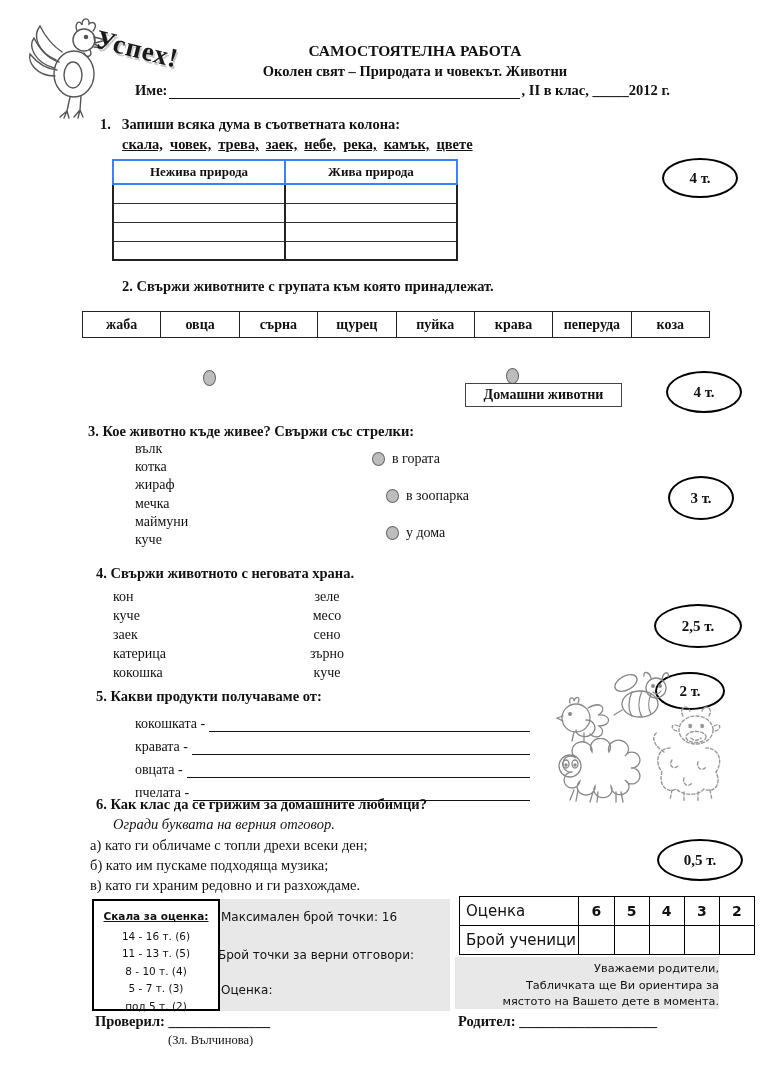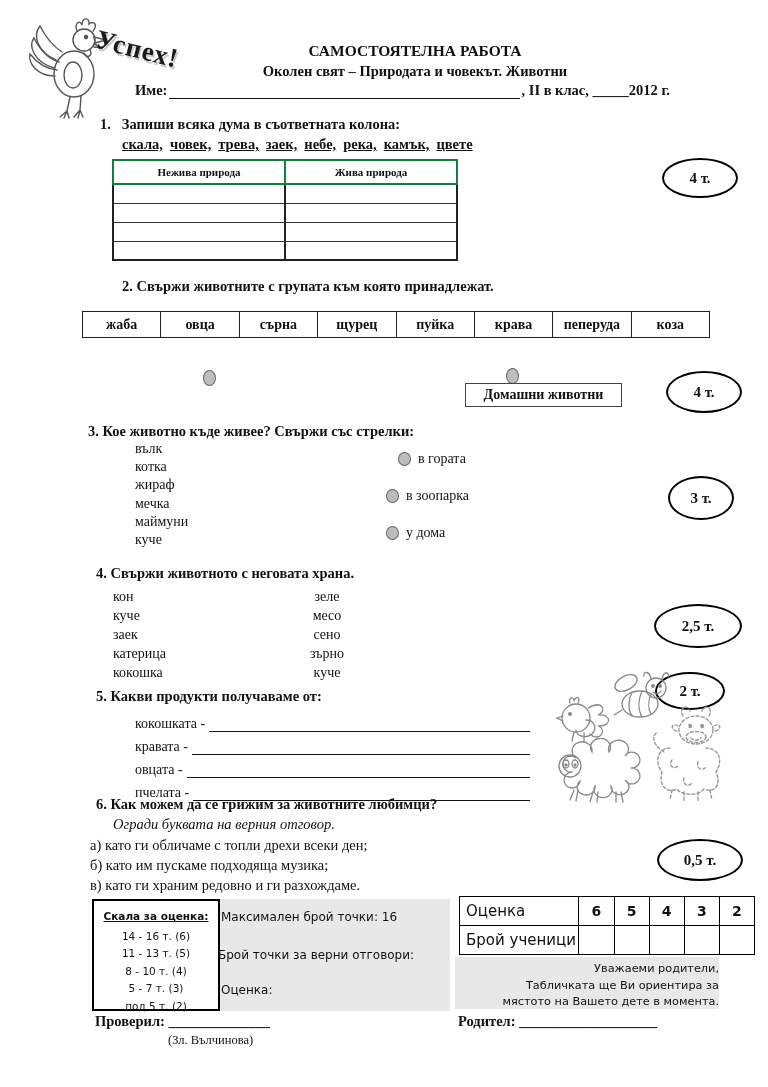--- a/index.html
+++ b/index.html
@@ -18,21 +18,21 @@
     display:flex; align-items:center; justify-content:center;
     font-weight:bold; font-size:15px; font-family:"Liberation Serif", serif;
   }
   .dot {
     display:inline-block; width:13px; height:16px;
     background:#bdbdbd; border:1px solid #666; border-radius:50%;
   }
   .dot.small { width:13px; height:14px; }
   
   table.t1 { border-collapse:collapse; table-layout:fixed; width:346px; }
-  table.t1 th { border:2px solid #15803d; height:24px; font-size:11px; }
+  table.t1 th { border:2px solid #3b82f6; height:24px; font-size:13px; }
   table.t1 td { border:1px solid #333; border-left:2px solid #222; border-right:2px solid #222; height:19px; }
   table.t1 tr:last-child td { border-bottom:2px solid #222; }
   table.t1 td.mid, table.t1 th.mid { border-left:1px solid #333; }
   
   table.t2 { border-collapse:collapse; table-layout:fixed; width:628px; }
   table.t2 td { border:1.5px solid #222; height:26px; text-align:center; font-weight:bold; font-size:14px; }
   .groupbox {
     border:1.5px solid #444; background:#fff; display:flex;
     align-items:center; justify-content:center; font-weight:bold; font-size:14px;
   }
@@ -165,21 +165,21 @@
     <span>Кое животно къде живее? Свържи със стрелки:</span>
   </div>
   <div class="abs listcol" style="left:135px; top:441px;">
     <div>вълк</div>
     <div>котка</div>
     <div>жираф</div>
     <div>мечка</div>
     <div>маймуни</div>
     <div>куче</div>
   </div>
-  <div class="abs place-row" style="left:398px; top:450px; height:18px;">
+  <div class="abs place-row" style="left:372px; top:450px; height:18px;">
     <span class="dot small"></span>
     <span>в гората</span>
   </div>
   <div class="abs place-row" style="left:386px; top:487px; height:18px;">
     <span class="dot small"></span>
     <span>в зоопарка</span>
   </div>
   <div class="abs place-row" style="left:386px; top:524px; height:18px;">
     <span class="dot small"></span>
     <span>у дома</span>
@@ -284,21 +284,21 @@
         <path d="M32,44 C20,44 16,58 24,68 C20,82 30,90 38,85 C46,92 60,92 66,85 C76,90 84,80 78,68 C86,56 80,44 68,44"></path>
         <path d="M26,48 C16,42 12,32 20,28"></path>
         <path d="M34,86 l-2,10 m14,-8 l0,10 m14,-10 l0,10 m12,-12 l2,10"></path>
         <path d="M34,56 C30,62 36,66 40,62 M60,58 C58,64 64,68 68,63 M46,74 C44,80 50,84 54,79"></path>
       </g>
     </svg>
   </div>
 
   <div class="abs b" style="left:96px; top:796px; font-size:14.5px;">
     <span>6.</span>
-    <span>Как можем да се грижим за животните любимци?</span>
+    <span>Как клас да се грижим за домашните любимци?</span>
   </div>
   <div class="abs subitalic" style="left:113px; top:816px;">Огради буквата на верния отговор.</div>
   <div class="abs" style="left:90px; top:835px; line-height:20px; font-size:14.5px;">
     <div>а) като ги обличаме с топли дрехи всеки ден;</div>
     <div>б) като им пускаме подходяща музика;</div>
     <div>в) като ги храним редовно и ги разхождаме.</div>
   </div>
   <div class="abs oval" style="left:657px; top:839px; width:86px; height:42px;">0,5 т.</div>
 
   <div class="abs graypanel" style="left:208px; top:899px; width:242px; height:112px;"></div>

